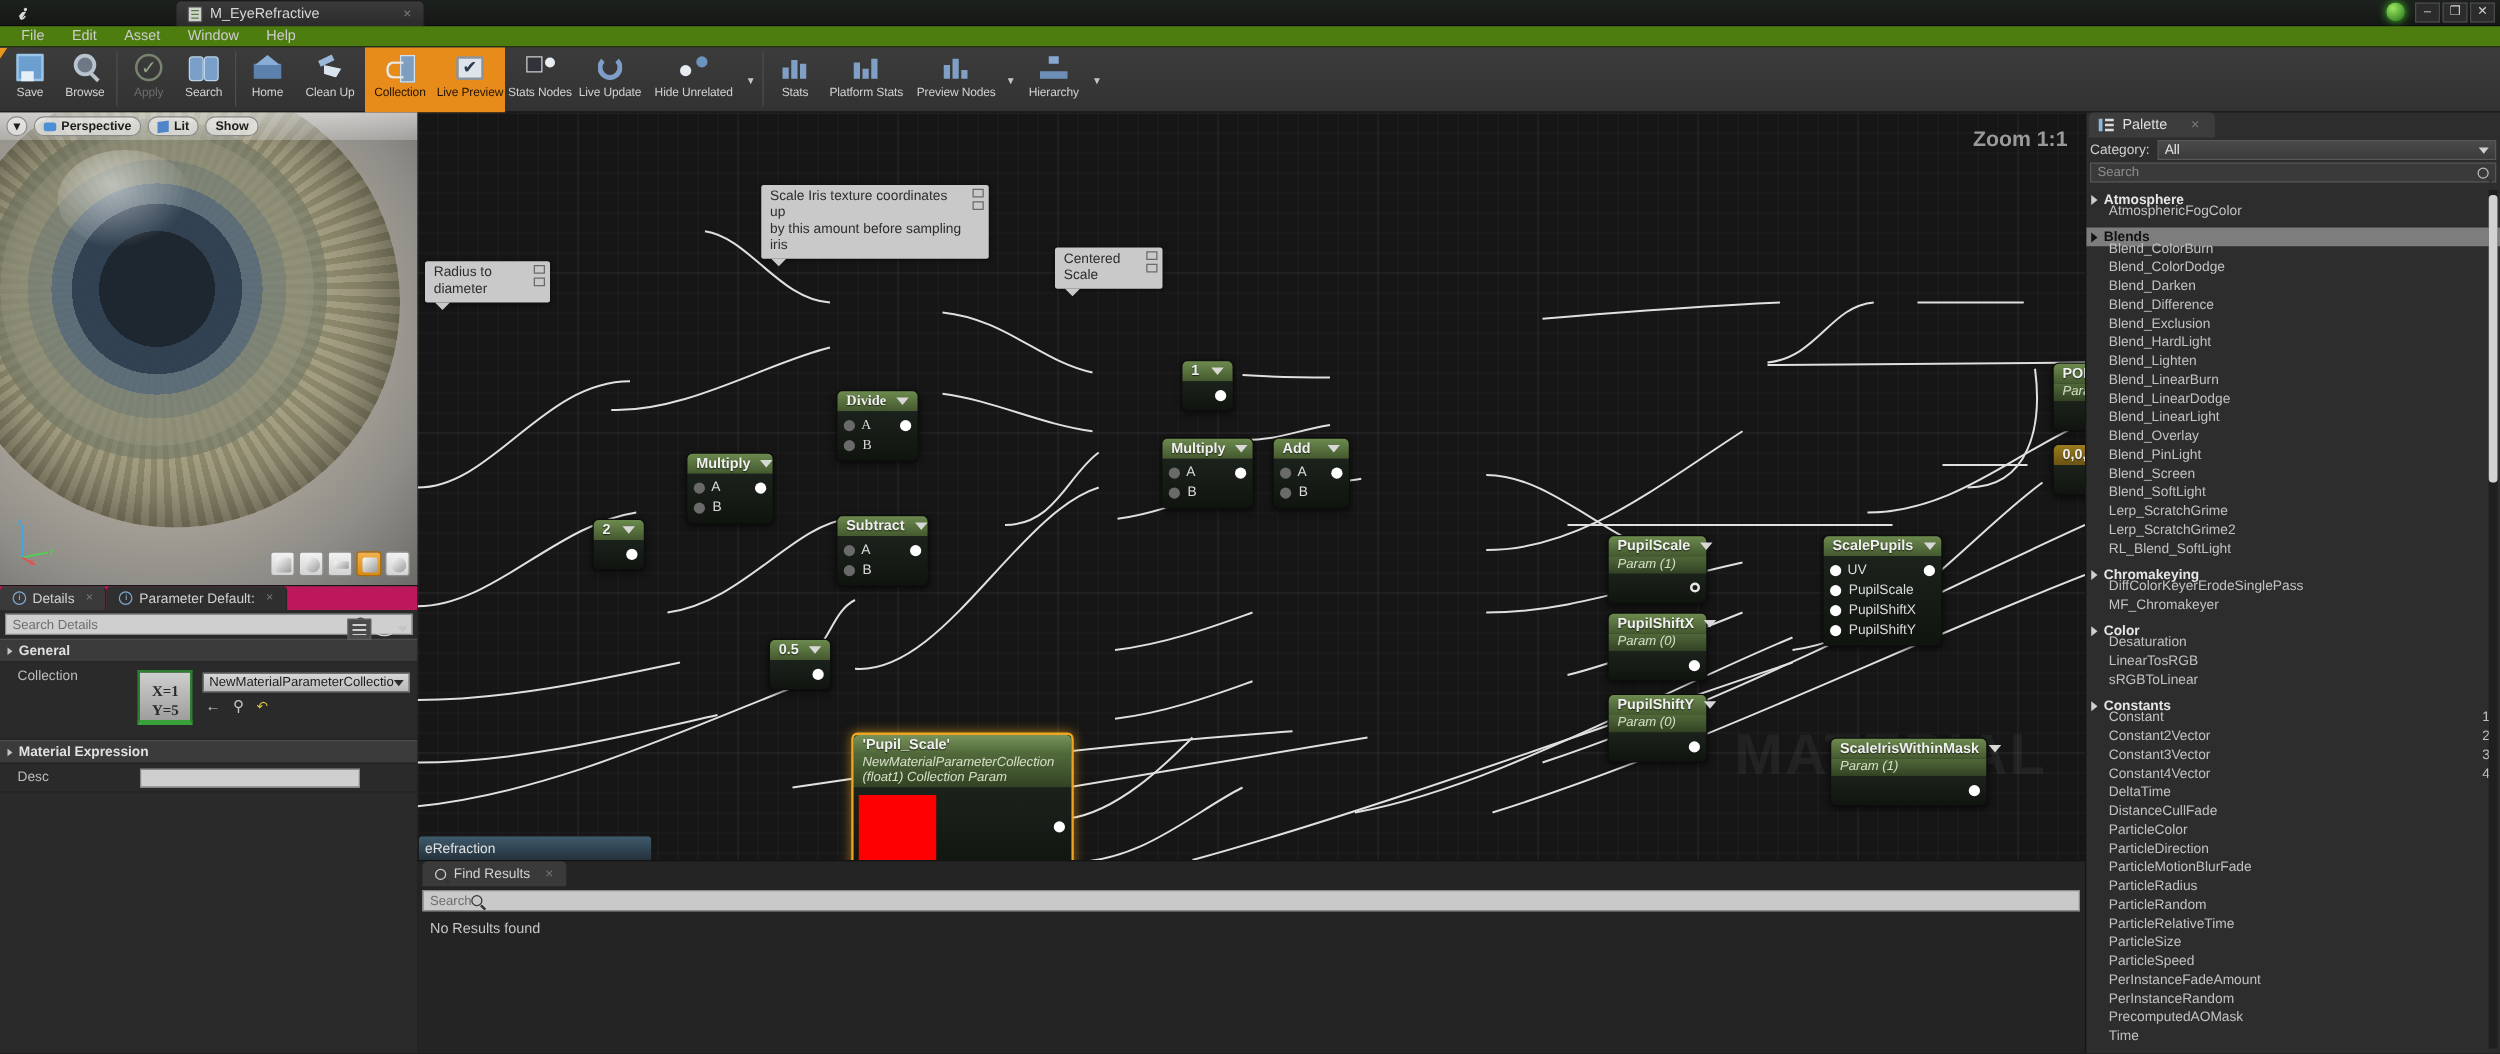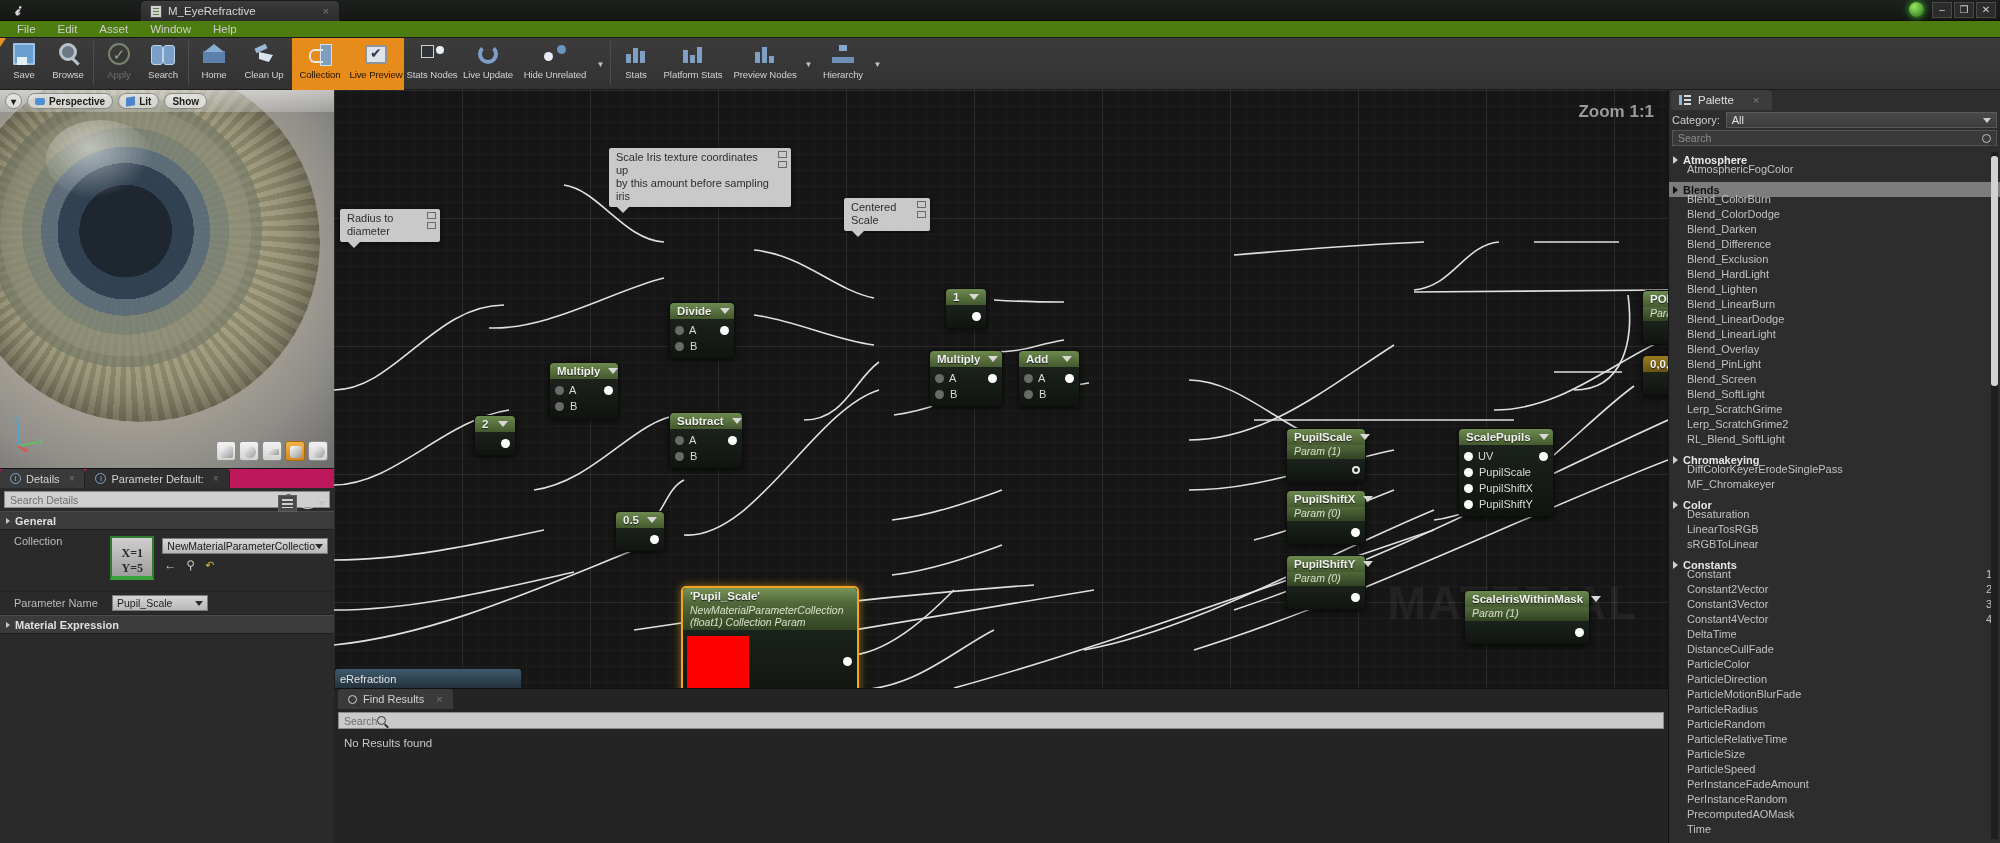--- a/index.html
+++ b/index.html
@@ -621,35 +621,32 @@
         <span class="ar"></span>
       </div>
       <div class="mini-btns">
         <span class="b">←</span>
         <span class="b">⚲</span>
         <span class="b y">↶</span>
       </div>
     </div>
   </div>
 
-  <div class="prow">
-    <div class="pname">Parameter Name</div>
-    <div class="pval">
-      <div class="combo" style="width:96px">
-        <span>Pupil_Scale</span>
-        <span class="ar"></span>
-      </div>
-    </div>
-  </div>
 
   <div class="sec-hdr">
     <span class="tri"></span>
     <span>Material Expression</span>
   </div>
 
+  <div class="prow">
+    <div class="pname">Desc</div>
+    <div class="pval" style="padding-top:4px">
+      <div class="txtfield" style="width:176px" title=""></div>
+    </div>
+  </div>
 </div>
 
 <div id="graph">
   <div id="grid"></div>
   <div id="watermark">MATERIAL</div>
   <div id="zoomlbl">Zoom 1:1</div>
 
   <svg id="wires">
     <g fill="none" stroke="#e0e0e0" stroke-width="1.6">
       <path d="M0,300 C60,300 100,215 170,215"></path>
@@ -758,21 +755,21 @@
           </span>
           <span class="dot"></span>
         </div>
       <div class="pin in">
           <span class="dot dim"></span>
           <span>B</span>
         </div>
     </div>
   </div>
 
-  <div class="node" style="left:335px; top:212px; width:66px;">
+  <div class="node" style="left:335px; top:222px; width:66px;font-family:Liberation Serif, serif;">
     <div class="hdr">
         <span>Divide</span>
         <span class="car"></span>
       </div>
     <div class="body">
       <div class="pin io">
           <span style="display:flex;gap:5px;align-items:center">
             <span class="dot dim"></span>
             <span>A</span>
           </span>

